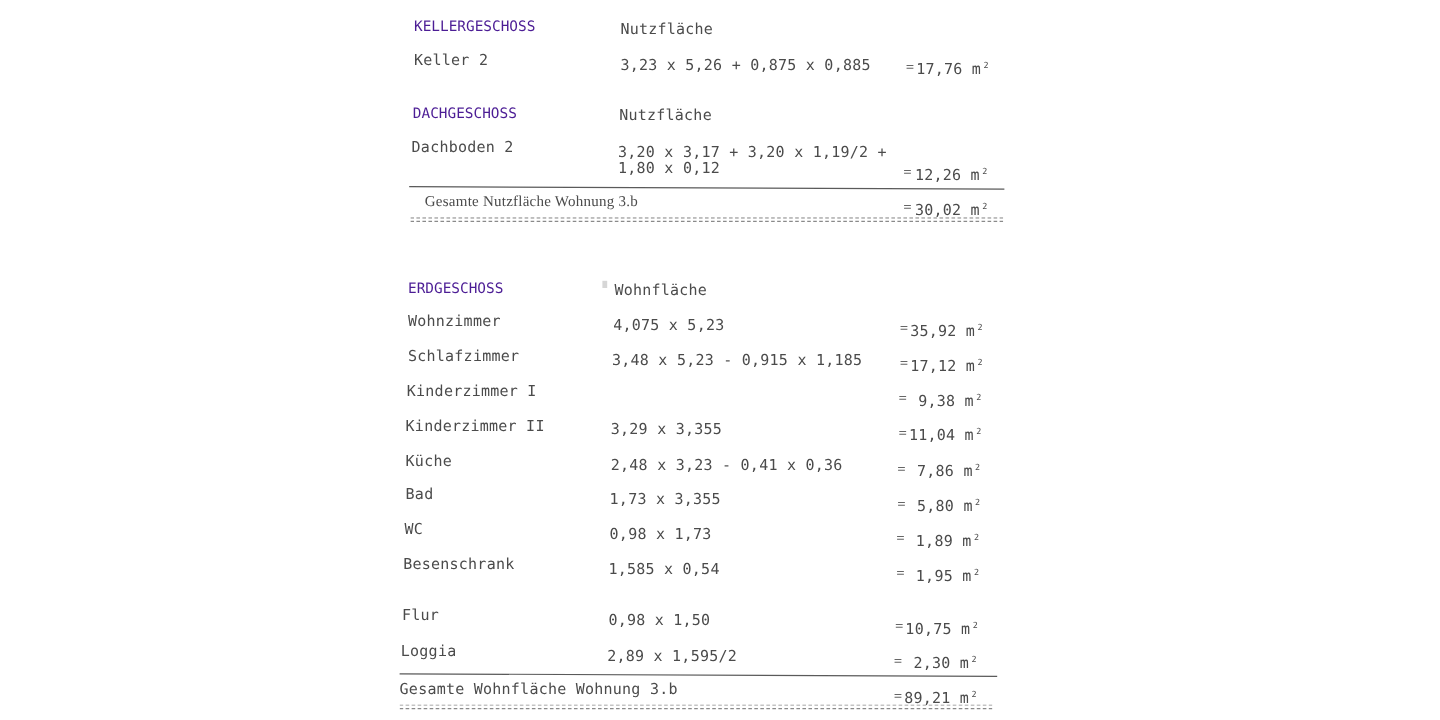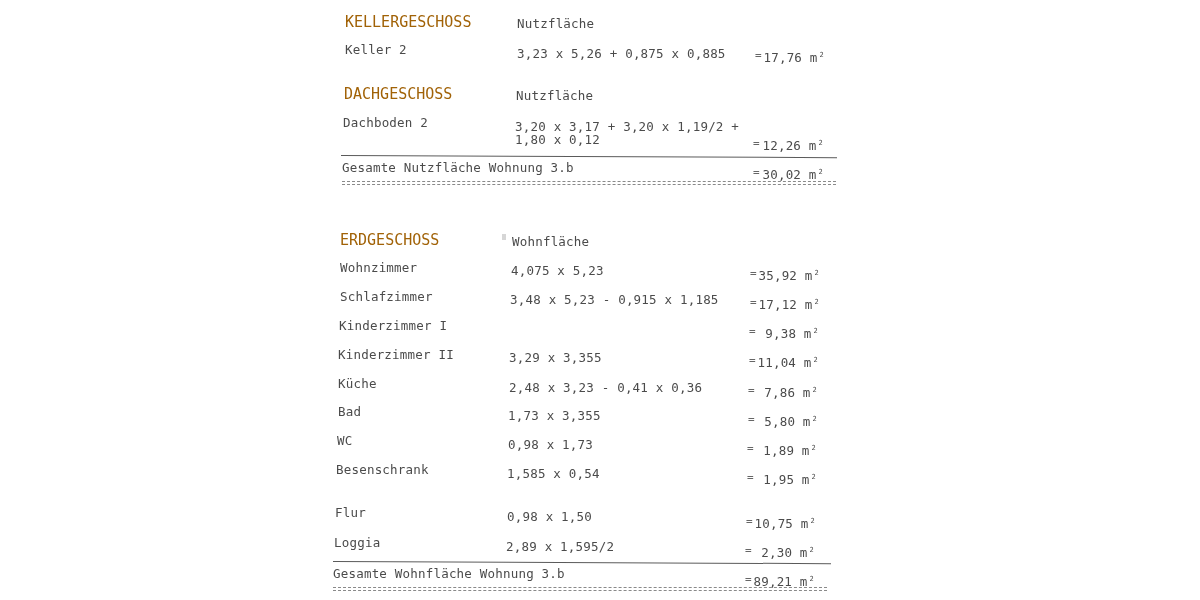--- a/index.html
+++ b/index.html
@@ -22,21 +22,21 @@
       background: #ffffff;
     }
     .t {
       position: absolute;
       font-size: 12.5px;
       line-height: 14px;
       white-space: pre;
       letter-spacing: 0.2px;
       color: #4b4b4b;
     }
-    .hdr { font-size: 15px; letter-spacing: 0; color: #a16207; }
+    .hdr { font-size: 12px; letter-spacing: 0; color: #4c1d95; }
     .eq { color: #666; font-size: 11px; }
     .val { text-align: right; width: 80px; }
     .val sup { font-size: 7px; vertical-align: 5px; margin-left: 2px; }
     .rule {
       position: absolute;
       height: 0;
       border-top: 1.5px solid #5a5a5a;
     }
     .dbl {
       position: absolute;
@@ -83,21 +83,21 @@
   <div class="t" style="left:516px; top:89px;">Nutzfläche</div>
 
   <div class="t" style="left:343px; top:116px;">Dachboden 2</div>
   <div class="t" style="left:515px; top:120px;">3,20 x 3,17 + 3,20 x 1,19/2 +</div>
   <div class="t" style="left:515px; top:133px;">1,80 x 0,12</div>
   <div class="t eq" style="left:753px; top:137px;">=</div>
   <div class="t val" style="left:743px; top:136px;"><span>12,26</span> <span>m</span><sup>2</sup></div>
 
   <div class="rule" style="left:341px; top:155px; width:496px; transform: rotate(0.25deg); transform-origin:left;"></div>
 
-  <div class="t" style="left:342px; top:161px;">Gesamte Nutzfläche Wohnung 3.b</div>
+  <div class="t" style="left:354px; top:161px;font-family:Liberation Serif, serif;">Gesamte Nutzfläche Wohnung 3.b</div>
   <div class="t eq" style="left:753px; top:166px;">=</div>
   <div class="t val" style="left:743px; top:165px;"><span>30,02</span> <span>m</span><sup>2</sup></div>
 
   <div class="dbl" style="left:342px; top:181px; width:494px;"></div>
 
   <div class="t hdr" style="left:340px; top:233px;">ERDGESCHOSS</div>
   <div class="speck" style="left:502px; top:234px;"></div>
   <div class="t" style="left:512px; top:235px;">Wohnfläche</div>
 
   <div class="t" style="left:340px; top:261px;">Wohnzimmer</div>

